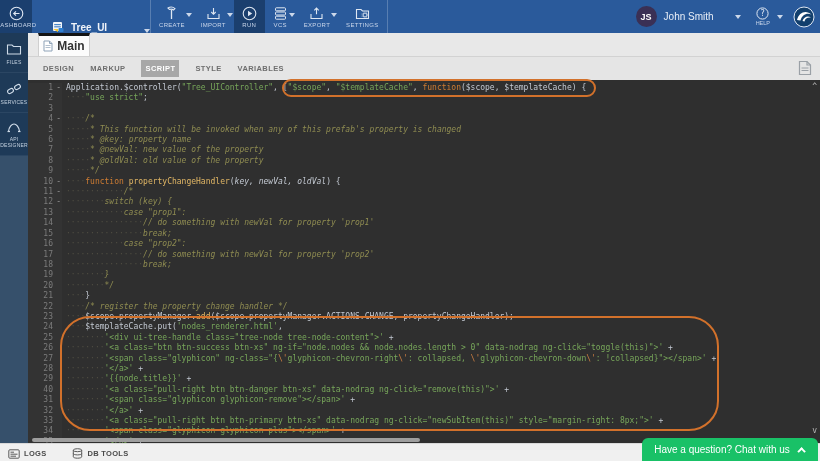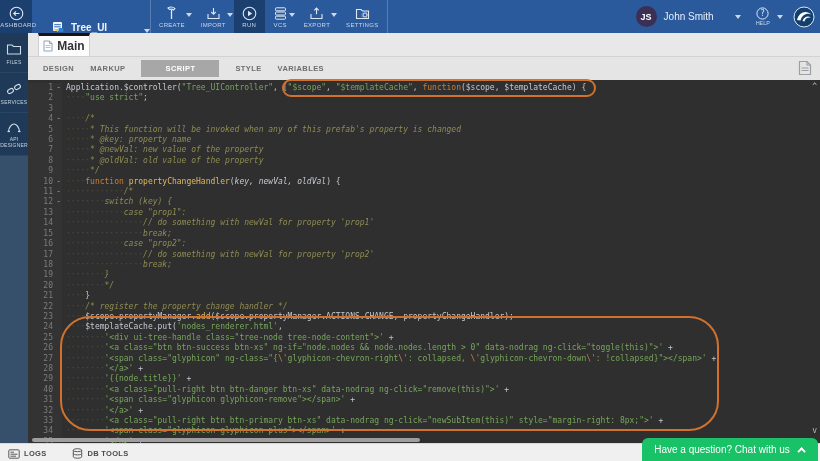--- a/index.html
+++ b/index.html
@@ -30,21 +30,21 @@
   .sb-item { display:flex; flex-direction:column; align-items:center; padding:9px 0 7px 0; border-bottom:1px solid #2b4663; cursor:pointer; }
   .sb-item .lbl { font-size:5px; color:#c4d1df; margin-top:3px; text-align:center; line-height:6px; letter-spacing:.2px; }
 
   
   .tabstrip { position:absolute; left:28px; top:33px; width:792px; height:24px; background:#e8e8e8; border-bottom:1px solid #d2d2d2; display:flex; align-items:stretch; }
   .maintab { margin-left:10px; width:52px; background:#fcfcfc; border-left:1px solid #cfcfcf; border-right:1px solid #cfcfcf; border-top:3px solid #141414; display:flex; align-items:center; justify-content:center; gap:4px; font-size:12px; color:#333; font-weight:bold; }
 
   
   .subtabs { position:absolute; left:28px; top:57px; width:792px; height:23px; background:#e5e5e5; display:flex; align-items:center; gap:16px; padding-left:15px; }
   .subtab { font-size:7.5px; font-weight:bold; letter-spacing:.4px; color:#6e6e6e; cursor:pointer; }
-  .subtab.active { background:#a7a7a7; color:#fff; padding:4px 24px; }
+  .subtab.active { background:#a7a7a7; color:#fff; padding:4px 4px; }
   .save-ic { position:absolute; right:8px; top:3px; }
 
   
   .editor { position:absolute; left:28px; top:80px; width:792px; height:363px; background:#2f2f2f; overflow:hidden; font-family:"DejaVu Sans Mono",monospace; }
   .code-lines { padding-top:3px; }
   .cl { display:flex; height:10.42px; line-height:10.42px; font-size:8px; white-space:pre; }
   .ln { width:34px; min-width:34px; padding-right:9px; text-align:right; color:#7c7c7c; background:#333333; position:relative; }
   .ln .fd { position:absolute; right:1px; top:0; color:#9a9a9a; }
   .ct { margin-left:4px; }
   .t-p { color:#c3c9d2; } .t-s { color:#77a65a; } .t-k { color:#d07d33; }

